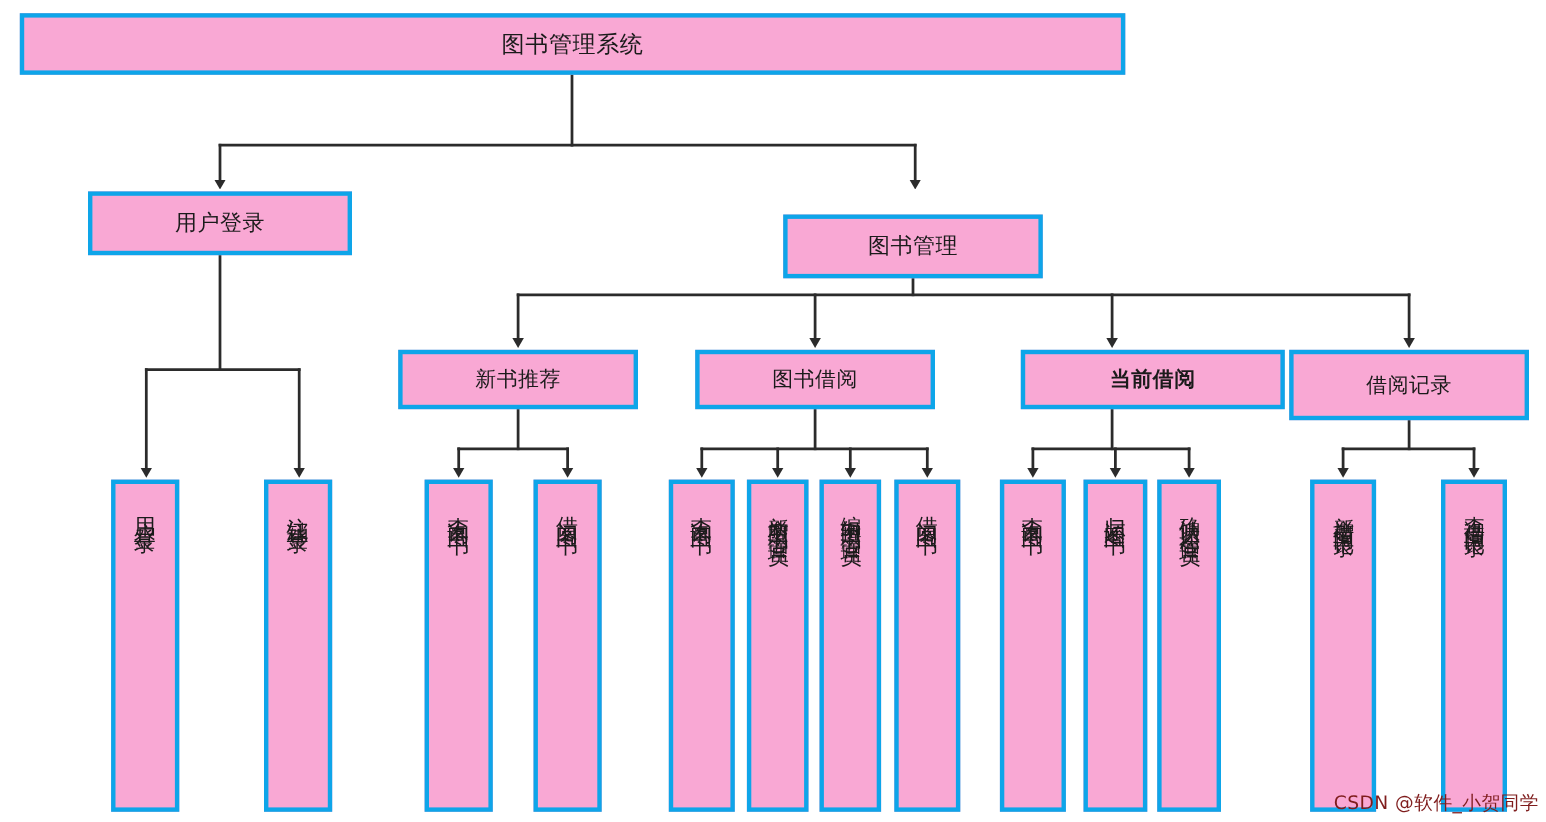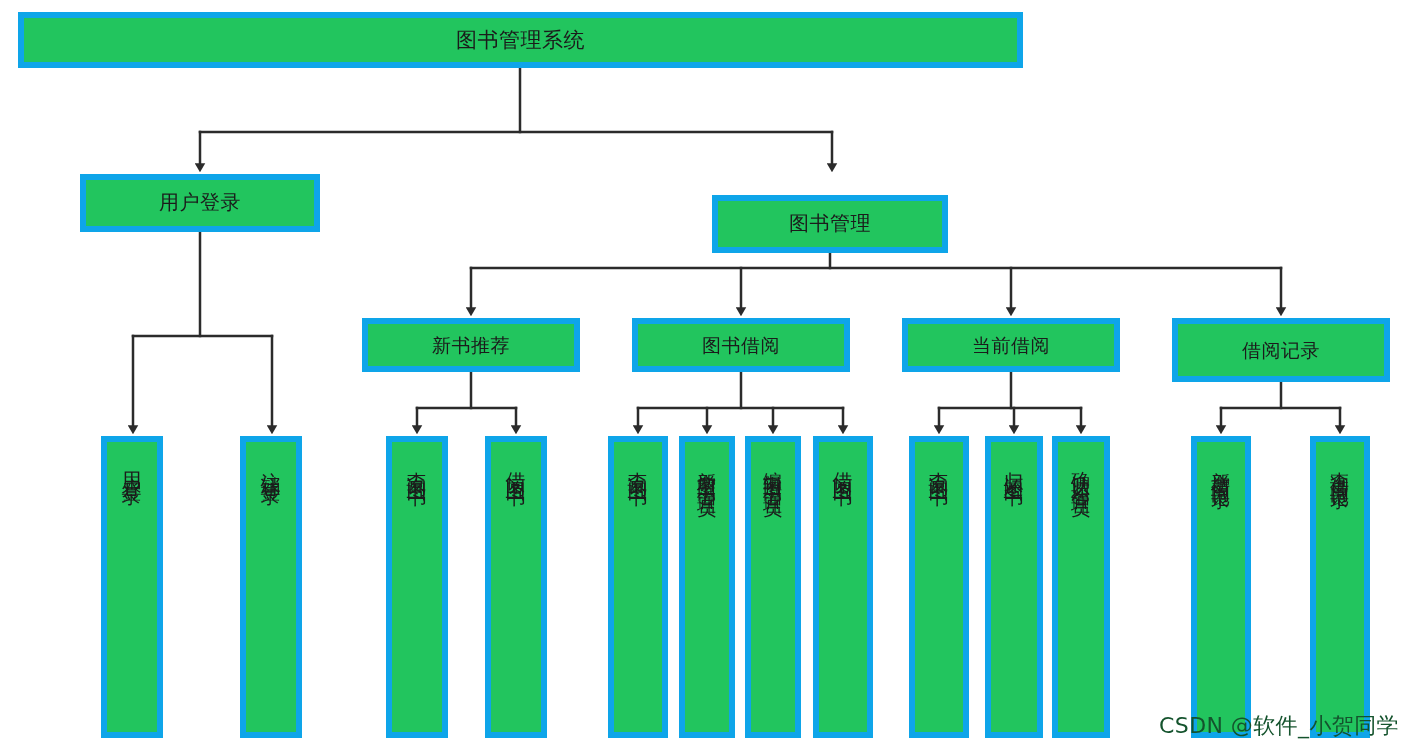--- a/index.html
+++ b/index.html
@@ -22,22 +22,22 @@
   svg.diagram-canvas {
     position: absolute;
     top: 0;
     left: 0;
     width: 1405px;
     height: 747px;
   }
   .node-box {
     position: absolute;
     box-sizing: border-box;
-    background: #22c55e;
-    border: 6px solid #0ea5e9;
+    background: #f9a8d4;
+    border: 4px solid #0ea5e9;
     display: flex;
     align-items: center;
     justify-content: center;
     overflow: hidden;
   }
   .node-label {
     color: #1b1b1b;
     text-align: center;
     line-height: 1.18;
     white-space: pre;
@@ -58,22 +58,22 @@
     line-height: 1;
   }
   .node-leaf.leaf-tall .node-label {
     letter-spacing: 4px;
     font-size: 19px;
   }
   .watermark {
     position: absolute;
     right: 6px;
     bottom: 6px;
-    font-size: 22px;
-    color: #14532d;
+    font-size: 17px;
+    color: #7f1d1d;
     letter-spacing: 0.4px;
     white-space: nowrap;
     font-family: "DejaVu Sans", "Liberation Sans", sans-serif;
   }
 </style>
 </head>
 <body>
 
 <div id="diagram-root">
 
@@ -137,21 +137,21 @@
   <div class="node-box node-l1" style="left: 712px; top: 174px; width: 236px; height: 58px; margin-top: 21px;">
     <span class="node-label">图书管理</span>
   </div>
 
   <div class="node-box node-l2" style="left: 632px; top: 318px; width: 218px; height: 54px;">
     <span class="node-label">图书借阅</span>
   </div>
   <div class="node-box node-l2" style="left: 362px; top: 318px; width: 218px; height: 54px;">
     <span class="node-label">新书推荐</span>
   </div>
-  <div class="node-box node-l2" style="left: 902px; top: 318px; width: 218px; height: 54px;">
+  <div class="node-box node-l2" style="left: 928px; top: 318px; width: 240px; height: 54px; font-weight: bold;">
     <span class="node-label">当前借阅</span>
   </div>
   <div class="node-box node-l2" style="left: 1172px; top: 318px; width: 218px; height: 64px;">
     <span class="node-label">借阅记录</span>
   </div>
 
   <div class="node-box node-leaf" style="left: 101px; top: 436px; width: 62px; height: 302px;">
     <span class="node-label">用户登录</span>
   </div>
   <div class="node-box node-leaf" style="left: 240px; top: 436px; width: 62px; height: 302px;">

